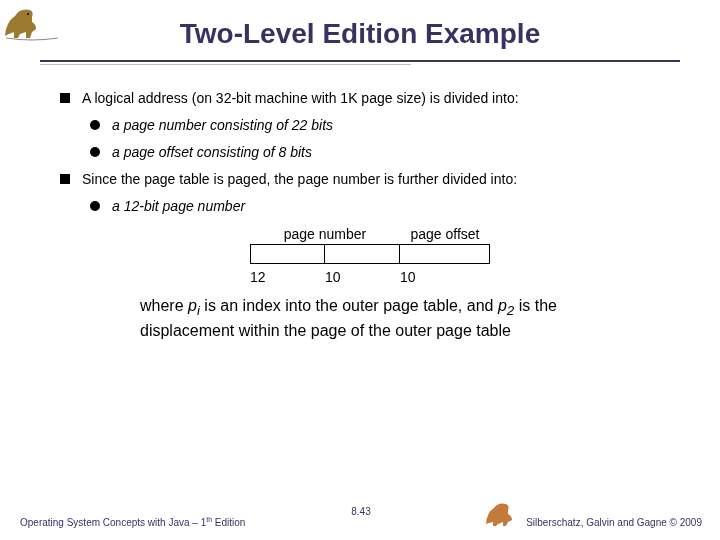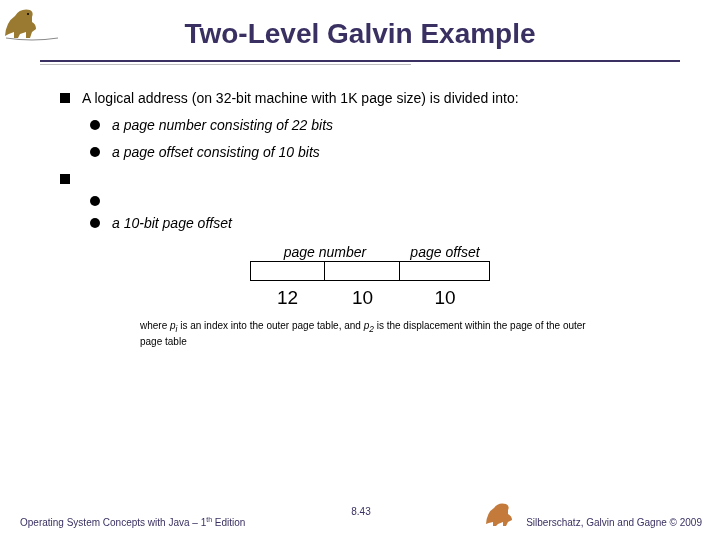--- a/index.html
+++ b/index.html
@@ -8,72 +8,70 @@
   .dino-tl { position: absolute; left: 2px; top: 2px; }
   .title { text-align: center; font-size: 28px; font-weight: bold; color: #3a3062; margin-bottom: 10px; }
   .rule1 { border: none; border-top: 2px solid #3a3062; margin: 0 0 2px 0;width:100%; }
   .rule2 { border: none; border-top: 1px solid #bfbfbf; width: 58%; margin-bottom: 24px; }
   .content { font-size: 14px; line-height: 1.35; padding-left: 20px; }
   .b1, .b2 { display: flex; align-items: flex-start; margin-bottom: 8px; }
   .b1 .sq { width: 10px; height: 10px; background: #000; margin-right: 12px; flex: none; margin-top: 4px; }
   .b2 { margin-left: 30px; font-style: italic; }
   .b2 .ci { width: 10px; height: 10px; background: #000; border-radius: 50%; margin-right: 12px; flex: none; margin-top: 4px; }
   .tablewrap { margin: 10px auto 6px auto; display: flex; flex-direction: column; align-items: center; }
-  .tbl-hdr { display: flex; font-style: italic; }
+  .tbl-hdr { display: flex; }
   .tbl-hdr div { text-align: center; font-size: 14px; }
   .tbl-row { display: flex; }
   .tbl-row div { border: 1px solid #000; height: 20px; }
   .nums { display: flex; }
-  .nums div { text-align: center; font-size: 19px; }
-  .below { font-size: 10px; width: 460px; margin: 8px auto; }
+  .nums div { text-align: left; font-size: 14px; }
+  .below { font-size: 16px; width: 460px; margin: 8px auto; }
   .footer { position: absolute; bottom: 12px; left: 20px; right: 18px; display: flex; justify-content: space-between; align-items: flex-end; font-size: 10px; }
   .f-left { color: #3a3062; }
   .f-mid { color: #3a3062; position: absolute; left: 50%; transform: translateX(-50%); bottom: 11px; }
   .f-right { display:flex; align-items:flex-end; gap:8px; }
   .f-right-text { color: #3a3062; text-align: center; }
   sup { font-size: 0.7em; }
 </style>
 </head>
 <body>
 
 <div class="slide">
   <div class="dino-tl">
     <svg width="60" height="40" viewBox="0 0 60 40">
       <path d="M3 34 Q4 20 13 14 Q18 6 28 8 Q32 10 30 15 L30 20 Q34 22 34 27 L30 30 L28 36 L24 36 L24 30 L18 32 L16 36 L12 36 L12 30 Q6 32 3 34 Z" fill="#9a7a30"></path>
       <ellipse cx="26" cy="12" rx="1" ry="1" fill="#000"></ellipse>
       <path d="M4 36 Q30 40 56 36" stroke="#8a8a8a" stroke-width="1" fill="none"></path>
     </svg>
   </div>
 
-  <div class="title">Two-Level Galvin Example</div>
+  <div class="title">Two-Level Edition Example</div>
   <hr class="rule1">
   <hr class="rule2">
 
   <div class="content">
     <div class="b1">
       <span class="sq"></span>
       <span>A logical address (on 32-bit machine with 1K page size) is divided into:</span>
     </div>
     <div class="b2">
       <span class="ci"></span>
       <span>a page number consisting of 22 bits</span>
     </div>
     <div class="b2">
       <span class="ci"></span>
-      <span>a page offset consisting of 10 bits</span>
+      <span>a page offset consisting of 8 bits</span>
     </div>
     <div class="b1">
       <span class="sq"></span>
+      <span>Since the page table is paged, the page number is further divided into:</span>
     </div>
     <div class="b2">
       <span class="ci"></span>
-    </div>
-    <div class="b2">
-      <span class="ci"></span>
-      <span>a 10-bit page offset</span>
+      <span>a 12-bit page number</span>
     </div>
 
     <div class="tablewrap">
       <div class="tbl-hdr">
         <div style="width:150px">page number</div>
         <div style="width:90px">page offset</div>
       </div>
       <div class="tbl-row">
         <div style="width:75px"></div>
         <div style="width:75px;border-left:none"></div>

